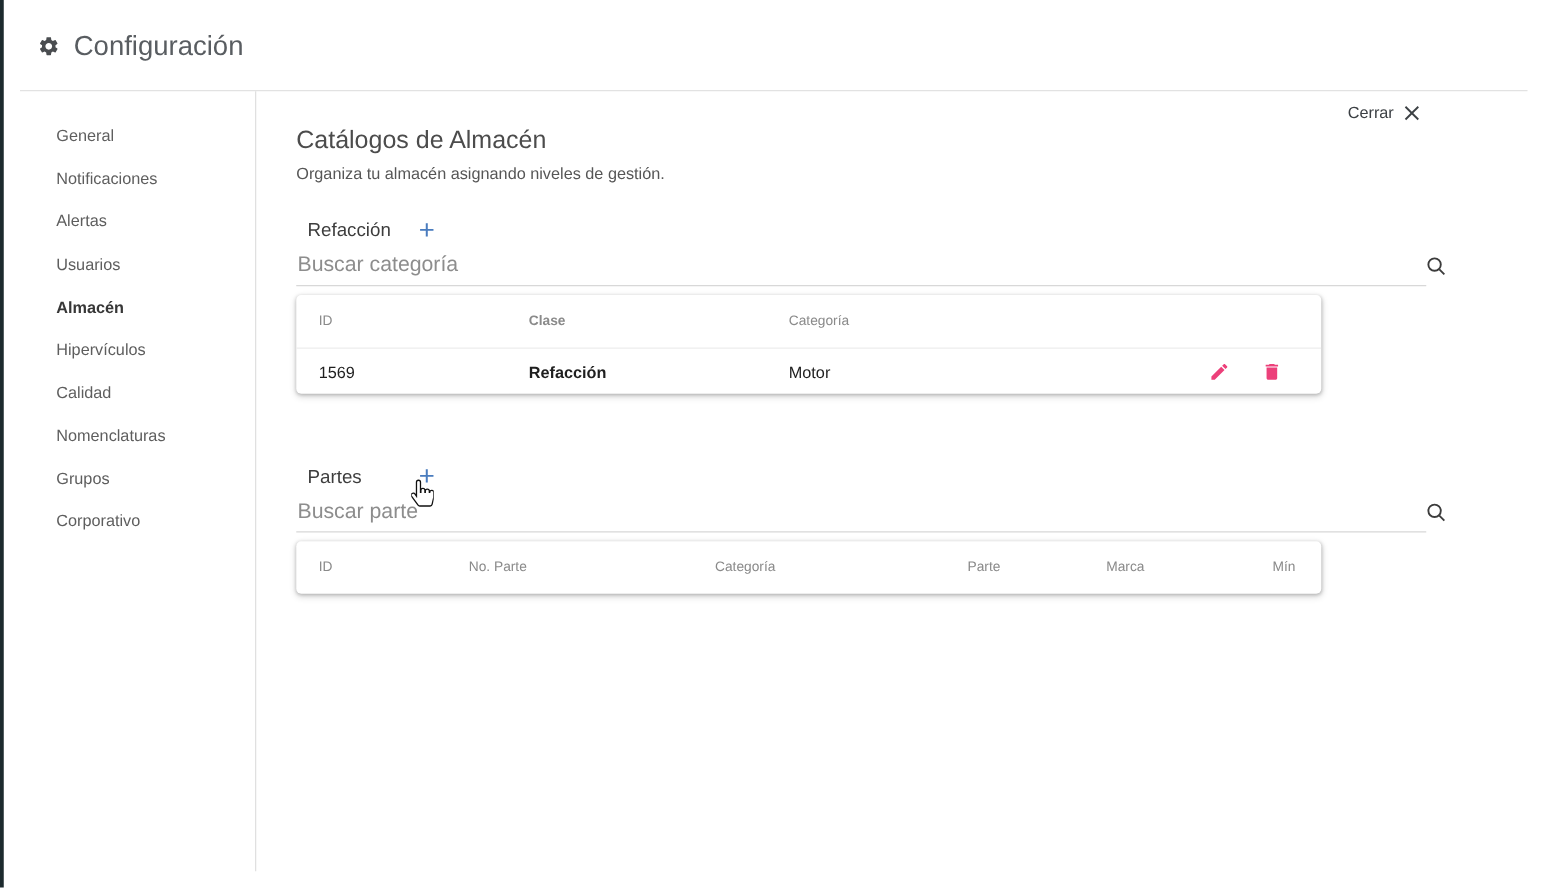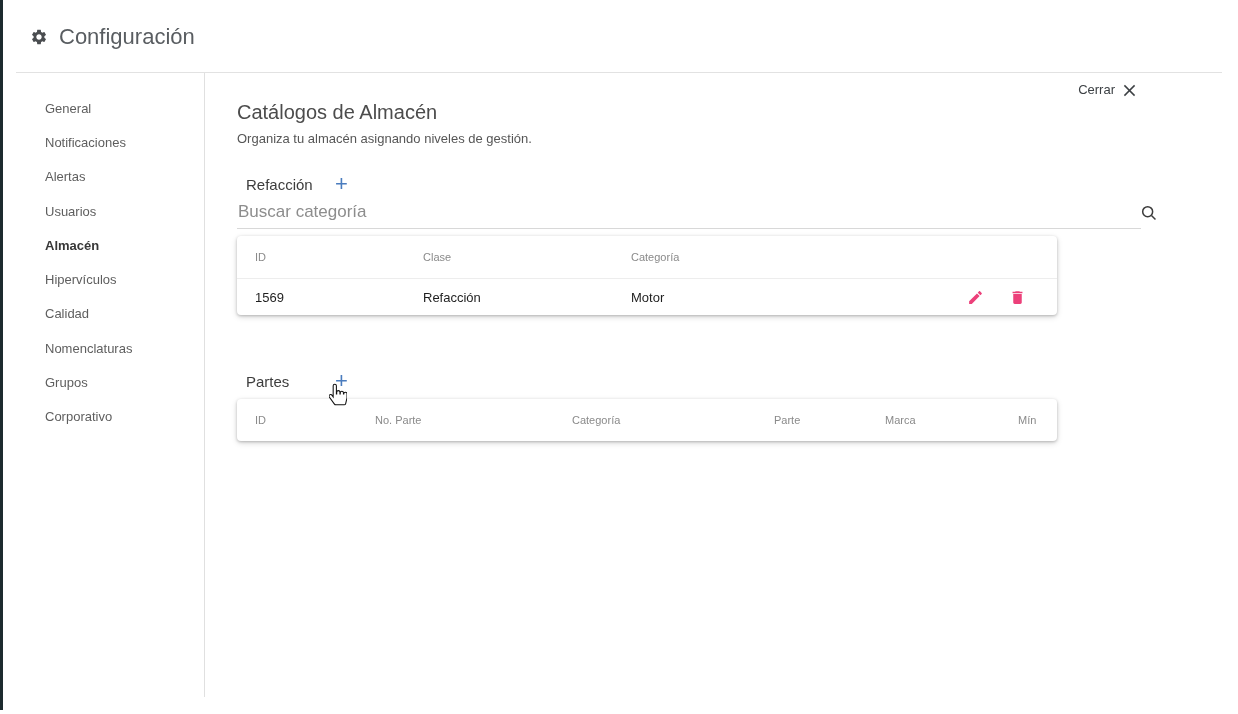--- a/index.html
+++ b/index.html
@@ -84,21 +84,21 @@
     box-shadow: 0 1px 3px rgba(0,0,0,.22), 0 2px 6px rgba(0,0,0,.14);
     overflow: hidden;
   }
   .t-row { display: flex; align-items: center; padding-left: 18px; }
   .t-head { height: 42px; }
   .t-head .cell { font-size: 11px; color: #8a8a8a; }
   .t-body { height: 37px; border-top: 1px solid #ededed; }
   .t-body .cell { font-size: 13px; color: #1f1f1f; }
 
   
-  .c1-id { width: 168px; } .c1-clase { width: 208px; } .c1-cat { flex: 1; }
+  .c1-id { width: 168px; } .c1-clase { width: 208px; font-weight: bold; } .c1-cat { flex: 1; }
   
   .c2-id { width: 120px; } .c2-nop { width: 197px; } .c2-cat { width: 202px; }
   .c2-parte { width: 111px; } .c2-marca { width: 133px; } .c2-min { flex: 1; }
 
   .row-actions {
     margin-left: auto; display: flex; align-items: center;
     gap: 25px; padding-right: 31px;
   }
   .action-icon { width: 17px; height: 17px; fill: #ec407a; cursor: pointer; }
 </style>
@@ -173,20 +173,27 @@
     </div>
   </div>
 
   <div class="section-header second">
     <span class="section-title">Partes</span>
     <button class="add-btn">+</button>
     <svg class="hand-cursor" viewBox="0 0 448 512">
       <path fill="#ffffff" stroke="#111111" stroke-width="26" d="M448 240v96c0 3.084-.356 6.159-1.063 9.162l-32 136C410.686 499.23 394.562 512 376 512H168a40.004 40.004 0 0 1-32.35-16.473l-127.997-176c-12.993-17.866-9.043-42.883 8.822-55.876 17.867-12.994 42.884-9.043 55.877 8.823L104 315.992V40c0-22.091 17.909-40 40-40s40 17.909 40 40v200h8v-40c0-22.091 17.909-40 40-40s40 17.909 40 40v40h8v-24c0-22.091 17.909-40 40-40s40 17.909 40 40v24h8c0-22.091 17.909-40 40-40s40 17.909 40 40z"></path>
     </svg>
   </div>
+  <div class="search-row">
+    <input class="search-input" type="text" placeholder="Buscar parte" style="">
+    <svg class="search-icon" viewBox="0 0 18 18">
+      <circle cx="7.5" cy="7.5" r="5.6"></circle>
+        <line x1="11.8" y1="11.8" x2="16.3" y2="16.3"></line>
+    </svg>
+  </div>
   <div class="card">
     <div class="t-row t-head">
       <span class="cell c2-id">ID</span>
       <span class="cell c2-nop">No. Parte</span>
       <span class="cell c2-cat">Categoría</span>
       <span class="cell c2-parte">Parte</span>
       <span class="cell c2-marca">Marca</span>
       <span class="cell c2-min">Mín</span>
     </div>
   </div>

